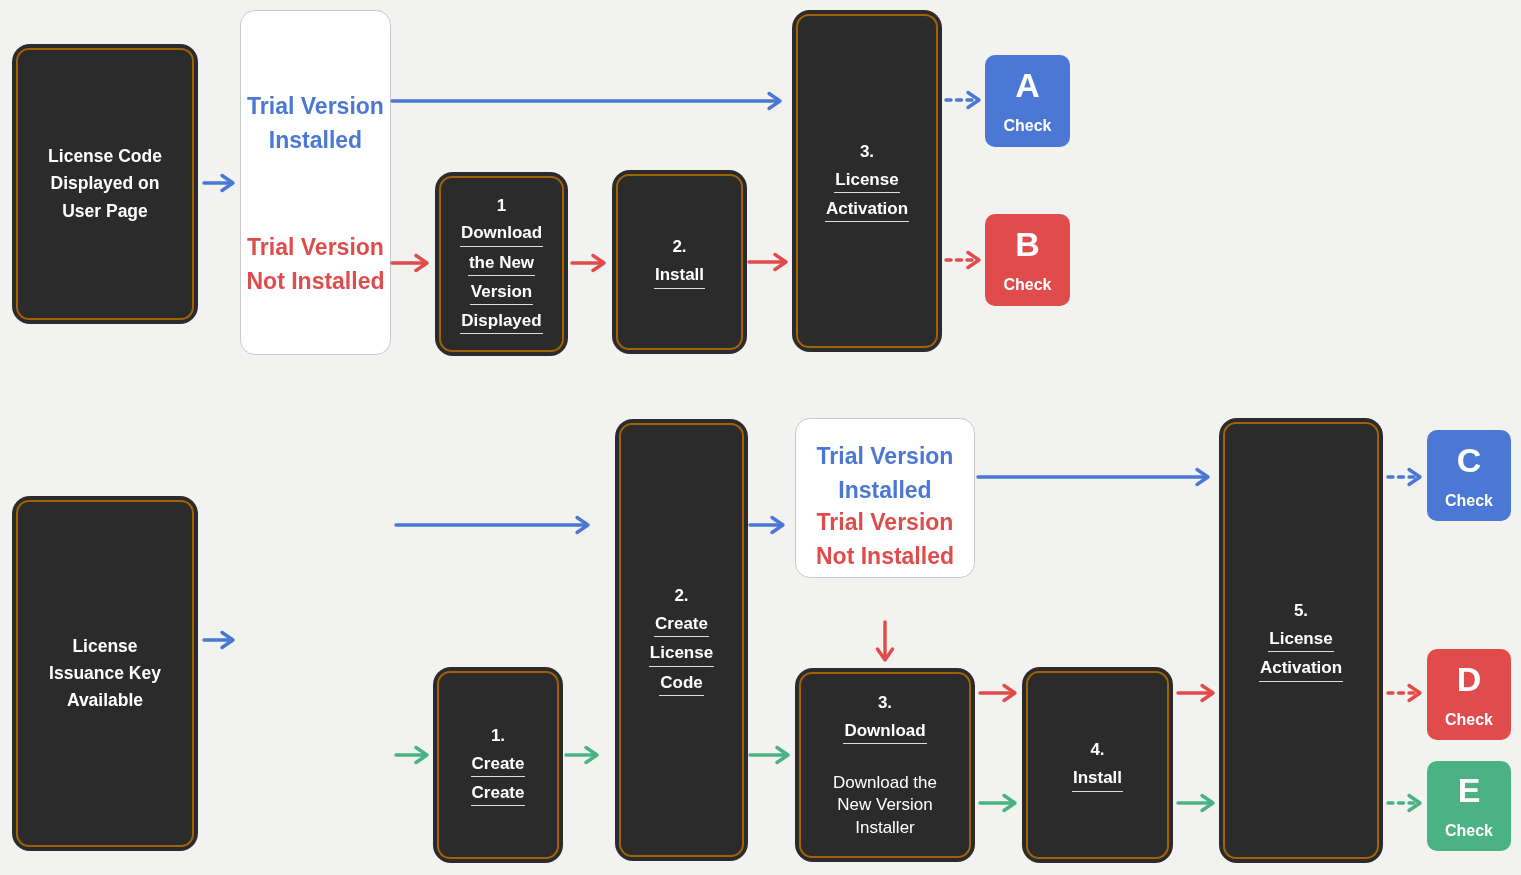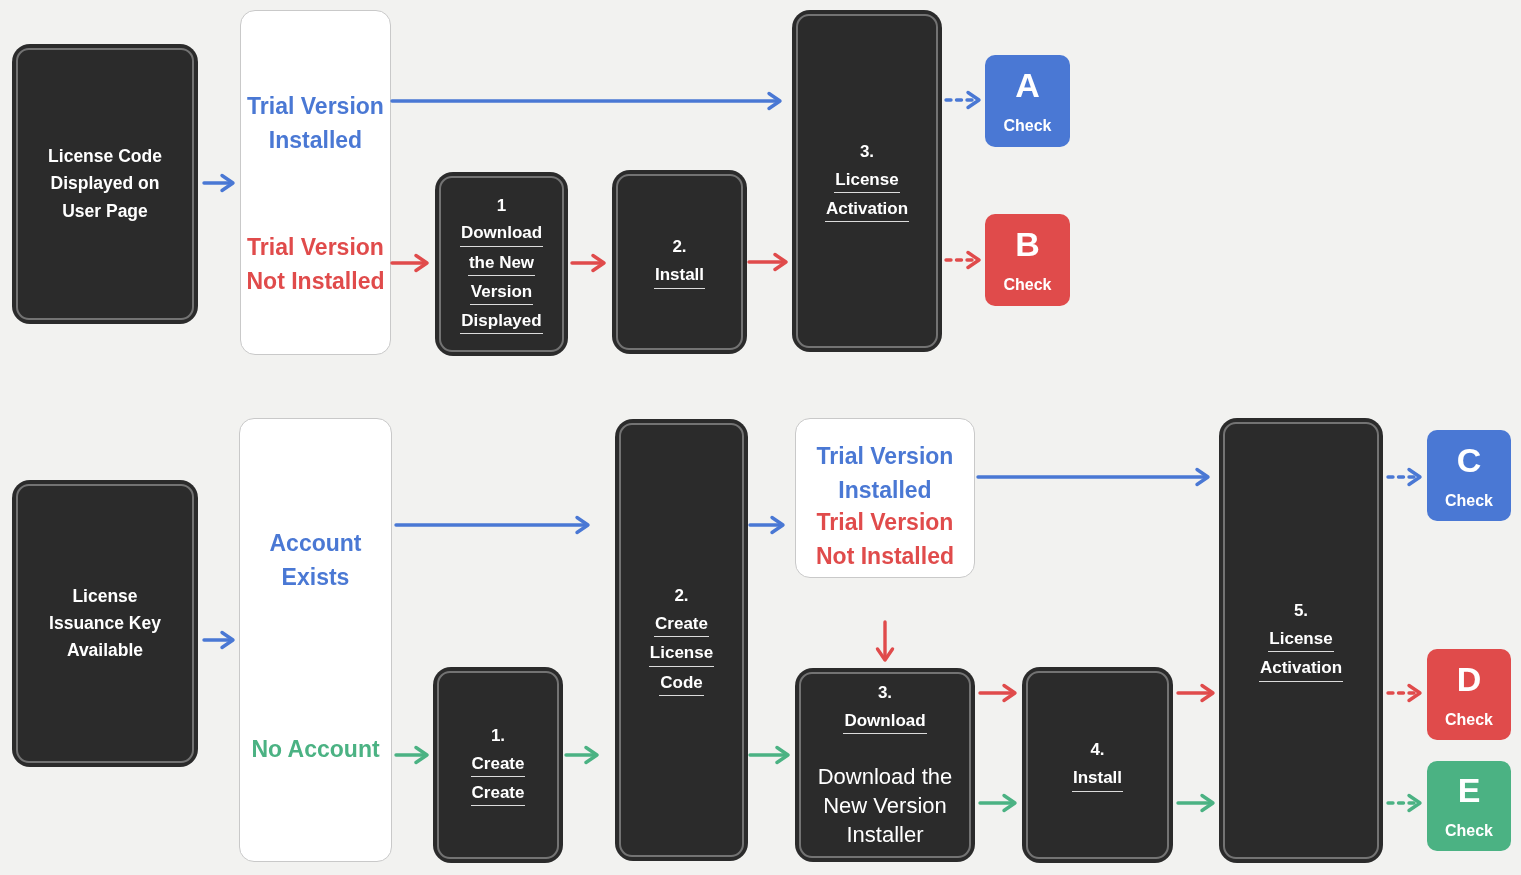--- a/index.html
+++ b/index.html
@@ -14,34 +14,34 @@
     font-family:"Liberation Sans","DejaVu Sans",sans-serif;
   }
   .stage{ position:absolute; inset:0; width:1521px; height:875px; }
 
   
   .dark-box{
     position:absolute; background:var(--dark); border-radius:18px; padding:4px;
   }
   .dark-box-inner{
     width:100%; height:100%; background:var(--dark);
-    border:2px solid #737373; border-radius:13px;
+    border:2px solid #a16207; border-radius:13px;
     display:flex; flex-direction:column; align-items:center; justify-content:center;
     color:#ffffff; font-weight:bold; font-size:17px; text-align:center; line-height:1.4;
   }
   .start-label{ max-width:132px; line-height:1.55; font-size:17.5px; }
 
   .step-num{ line-height:1.4; }
   .step-line{
     display:inline-block; margin-top:5px; padding:0 1px 2px 1px;
     border-bottom:1.5px solid #dcdcdc; line-height:1.25;
   }
   .sub-label{
     display:block; max-width:142px; margin-top:28px;
-    font-weight:normal; font-size:22px; line-height:1.32;
+    font-weight:normal; font-size:17px; line-height:1.32;
   }
 
   
   .white-box{
     position:absolute; background:#ffffff;
     border:1.5px solid var(--white-box-border); border-radius:15px;
   }
   .cond-label{
     position:absolute; left:50%; transform:translateX(-50%);
     width:max-content; max-width:142px; text-align:center;
@@ -108,30 +108,26 @@
   <div class="check-box bg-blue" style="left:985px;top:55px;width:85px;height:92px">
     <span class="check-letter">A</span>
     <span class="check-label">Check</span>
   </div>
 
   <div class="check-box bg-red" style="left:985px;top:214px;width:85px;height:92px">
     <span class="check-letter">B</span>
     <span class="check-label">Check</span>
   </div>
 
-  <div class="dark-box" style="left:12px;top:480px;width:186px;height:287px">
+  <div class="dark-box" style="left:12px;top:496px;width:186px;height:355px">
     <div class="dark-box-inner">
       <span class="start-label">License Issuance Key Available</span>
     </div>
   </div>
 
-  <div class="white-box" style="left:239px;top:418px;width:153px;height:444px">
-    <div class="cond-label c-blue" style="top:107px">Account Exists</div>
-    <div class="cond-label c-green" style="top:313px">No Account</div>
-  </div>
 
   <div class="dark-box" style="left:433px;top:667px;width:130px;height:196px">
     <div class="dark-box-inner">
       <span class="step-num">1.</span>
       <span class="step-line">Create</span>
       <span class="step-line">Create</span>
     </div>
   </div>
 
   <div class="dark-box" style="left:615px;top:419px;width:133px;height:442px">

